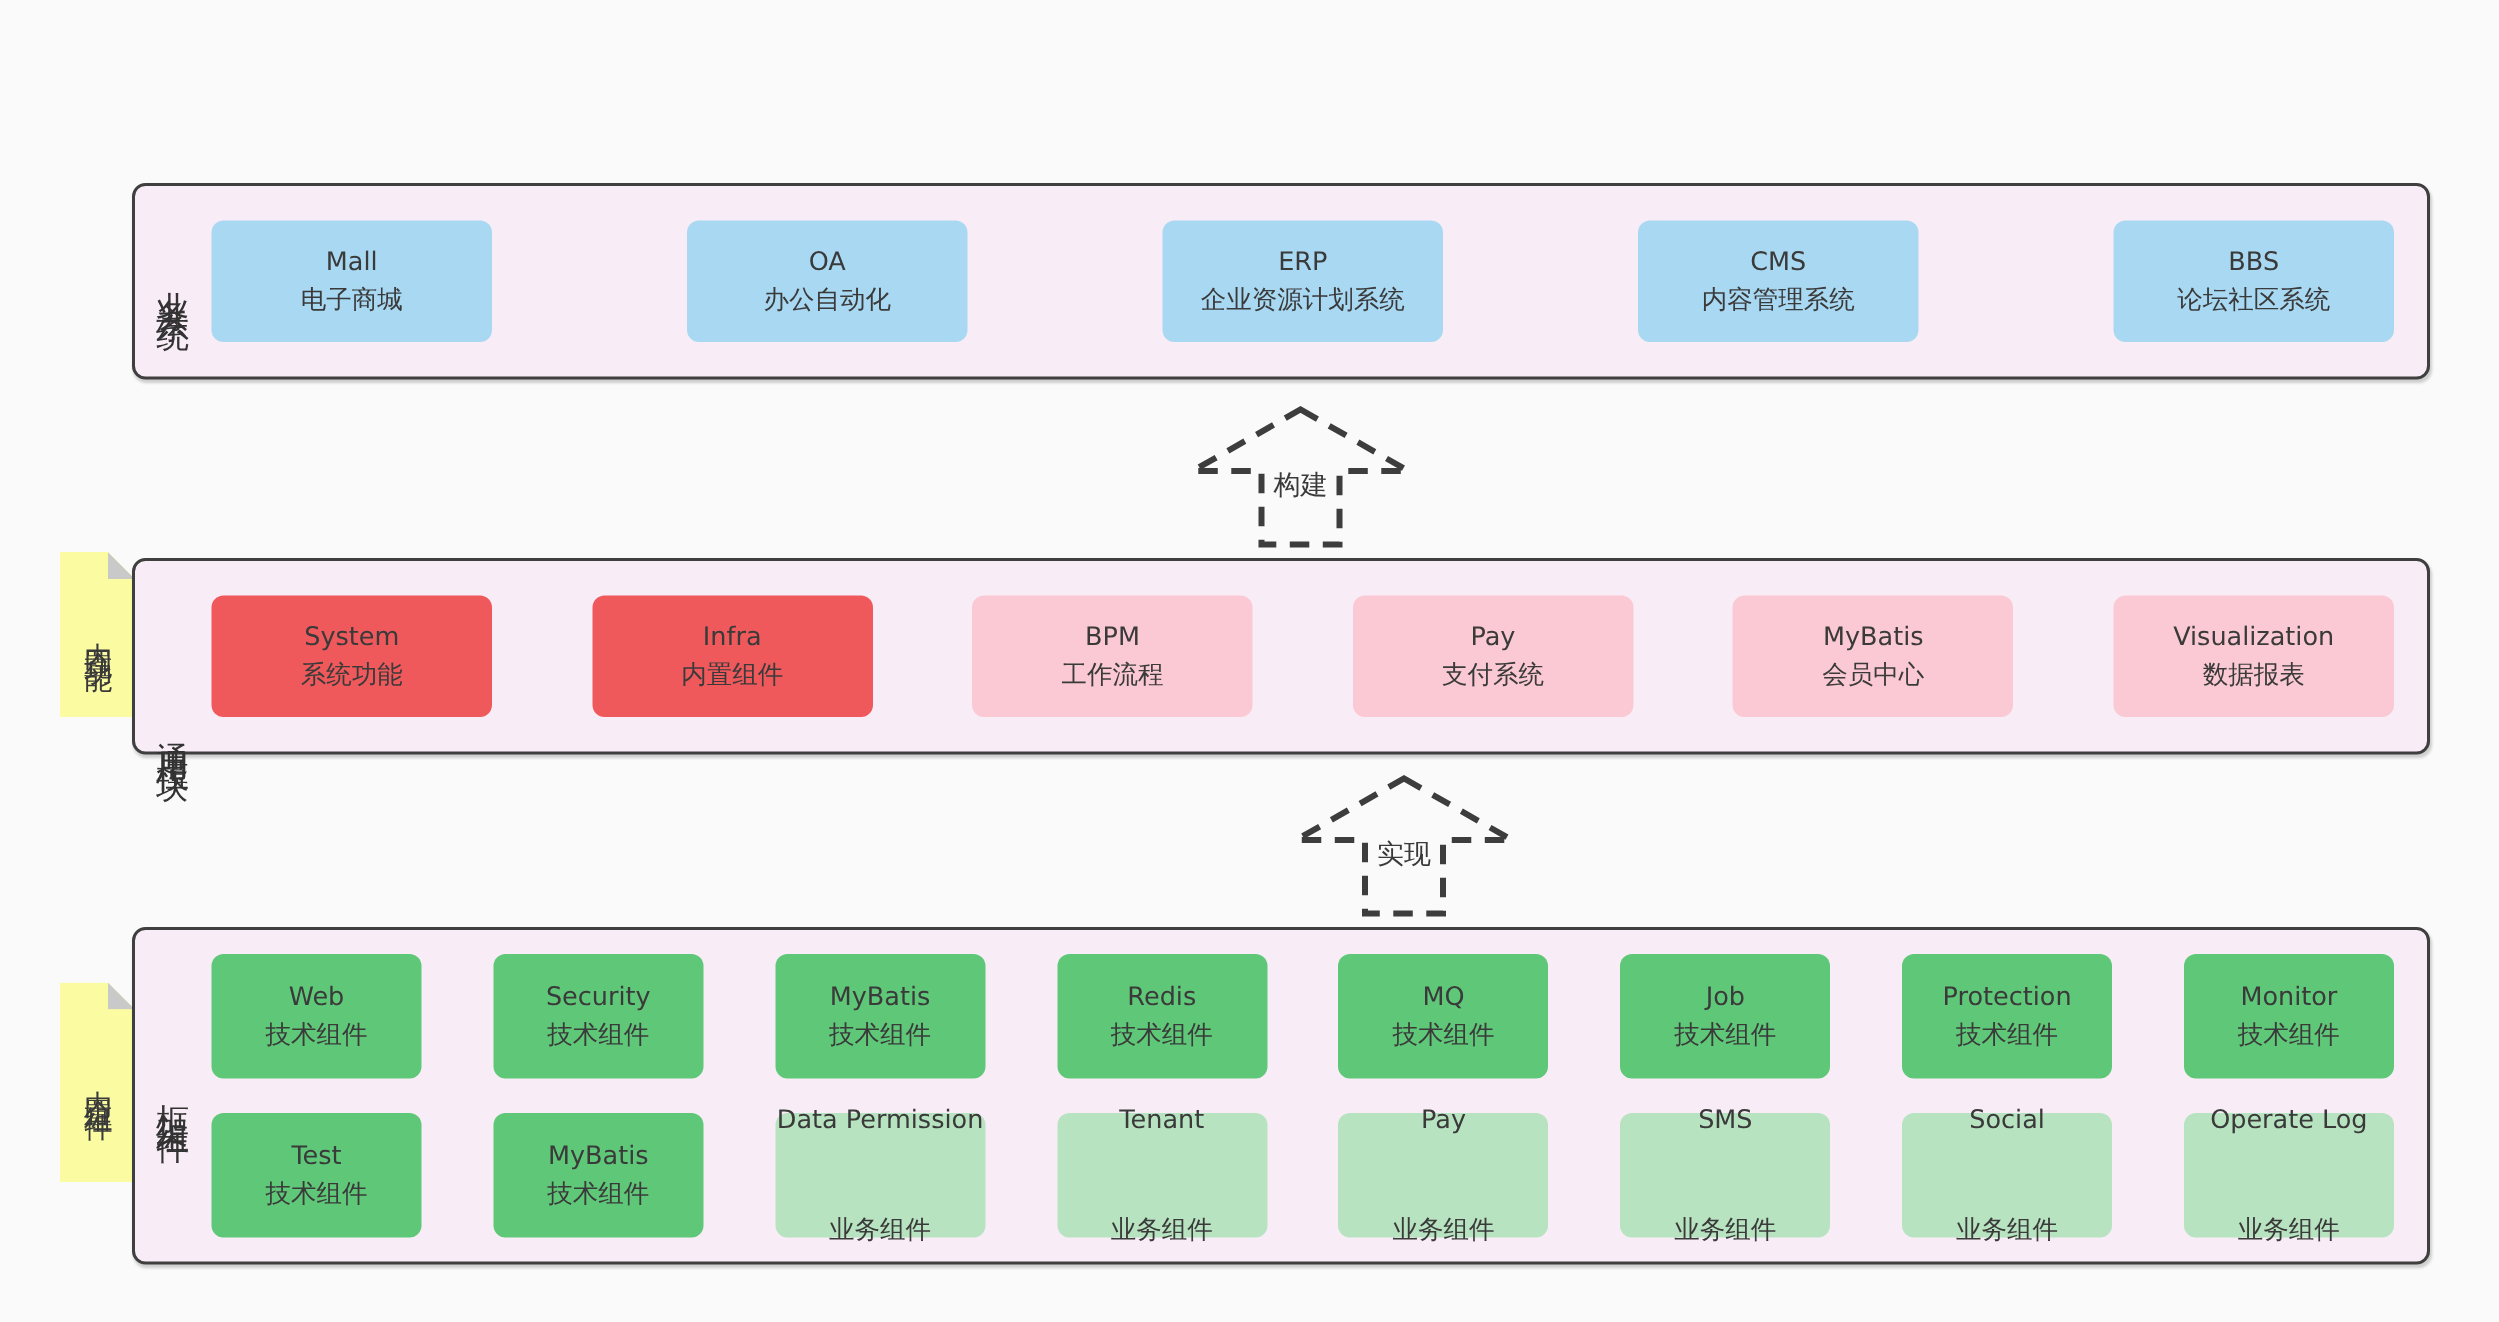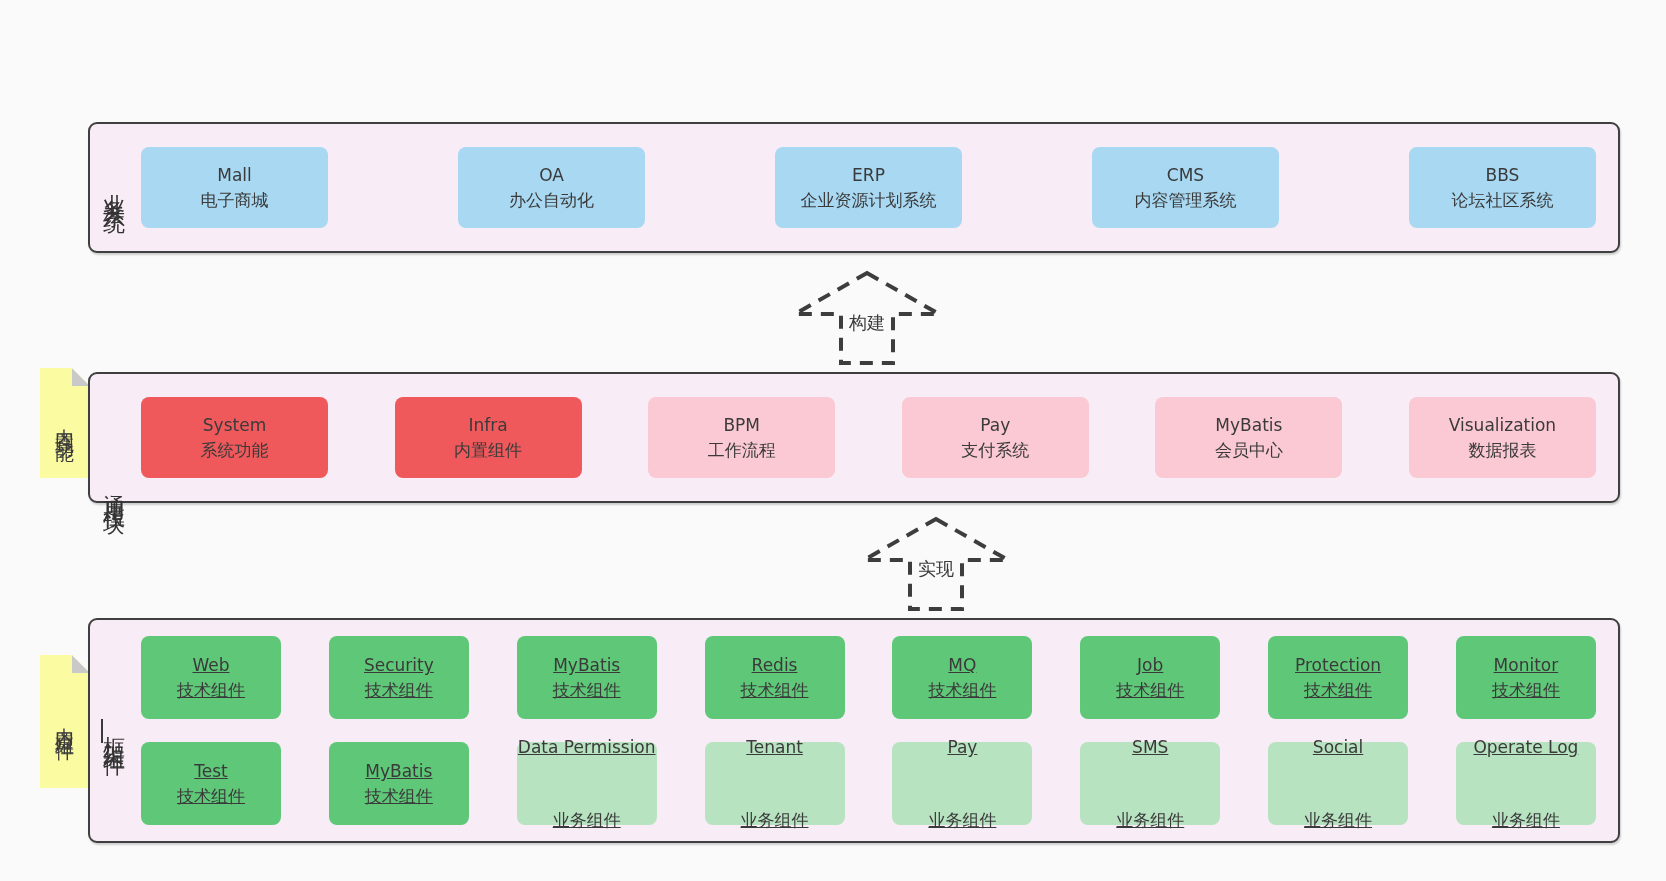--- a/index.html
+++ b/index.html
@@ -199,21 +199,21 @@
       <path d="M75 3 L147 44 L101 44 L101 93 L49 93 L49 44 L3 44 Z" fill="#fafafa" stroke="#3d3d3d" stroke-width="4" stroke-dasharray="13 9"></path>
     </svg>
     <div class="arrow-label">实现</div>
   </div>
 
   <div class="note" style="top:655px;height:133px;">
     <div class="note-fold"></div>
     <div class="note-text">内置组件</div>
   </div>
 
-  <section class="section" style="top:618px;height:225px;text-decoration:underline;">
+  <section class="section" style="top:618px;height:225px;">
     <div class="section-label">框架组件</div>
     <div class="section-content">
         <div class="row">
           <div class="box size-small v-green">
             <div>Web</div>
             <div>技术组件</div>
           </div>
           <div class="box size-small v-green">
             <div>Security</div>
             <div>技术组件</div>

